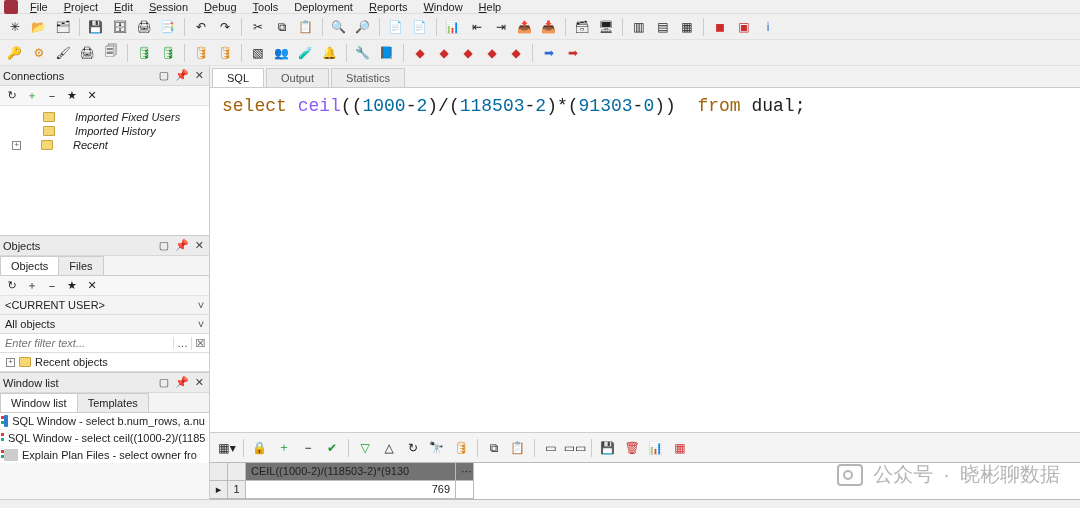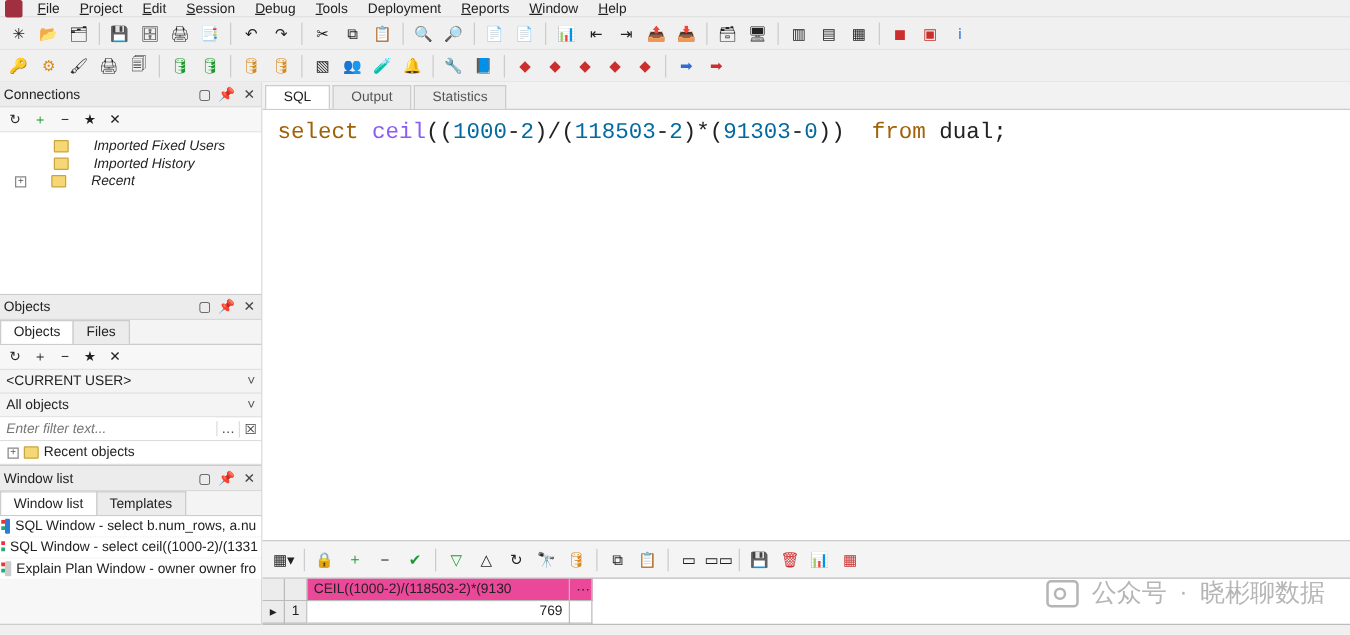--- a/index.html
+++ b/index.html
@@ -120,21 +120,21 @@
   .plain{color:#222;}
   
   .results-bar{height:30px;border-top:1px solid #ccc;display:flex;align-items:center;gap:2px;padding:0 6px;background:#f4f4f4;}
   .results-bar .tb-btn{width:22px;height:22px;}
   .green{color:#1a9a2d;}
   .red{color:#cc2d2d;}
   .orange{color:#d98a1d;}
   .blue{color:#2e6bd6;}
   .grid{border-top:1px solid #bbb;border-bottom:1px solid #bbb;}
   .grid-head,.grid-row{display:flex;}
-  .gc{border-right:1px solid #bbb;border-bottom:1px solid #bbb;padding:2px 5px;font-size:11px;background:#ec4899;}
+  .gc{border-right:1px solid #bbb;border-bottom:1px solid #bbb;padding:2px 5px;font-size:11px;background:#737373;}
   .gc.rowh{width:18px;text-align:center;background:#ececec;}
   .gc.sel{width:18px;text-align:center;background:#ececec;}
   .gc.colh{width:210px;white-space:nowrap;overflow:hidden;}
   .gc.celend{width:18px;}
   .grid-row .gc{background:#fff;}
   .grid-row .gc.rowh{background:#ececec;}
   .grid-row .gc.sel{background:#ececec;}
   .grid-row .gc.val{width:210px;text-align:right;}
   
   .watermark{position:absolute;right:20px;bottom:20px;display:flex;align-items:center;gap:10px;color:rgba(120,120,120,.55);font-size:20px;}
@@ -324,25 +324,25 @@
         <div class="tab">Window list</div>
         <div class="tab inactive">Templates</div>
       </div>
       <div class="winlist-body" id="winlist">
           <div class="winlist-item">
             <span class="sql-ico"></span>
             <span>SQL Window - select b.num_rows, a.nu</span>
           </div>
           <div class="winlist-item">
             <span class="sql-ico"></span>
-            <span>SQL Window - select ceil((1000-2)/(1331</span>
+            <span>SQL Window - select ceil((1000-2)/(1185</span>
           </div>
           <div class="winlist-item">
             <span class="sql-ico gray"></span>
-            <span>Explain Plan Window - owner owner fro</span>
+            <span>Explain Plan Files - select owner fro</span>
           </div>
         </div>
     </div>
   </div>
 
   <div class="editor-area">
     <div class="editor-tabs">
       <div class="editor-tab">SQL</div>
       <div class="editor-tab inactive">Output</div>
       <div class="editor-tab inactive">Statistics</div>

